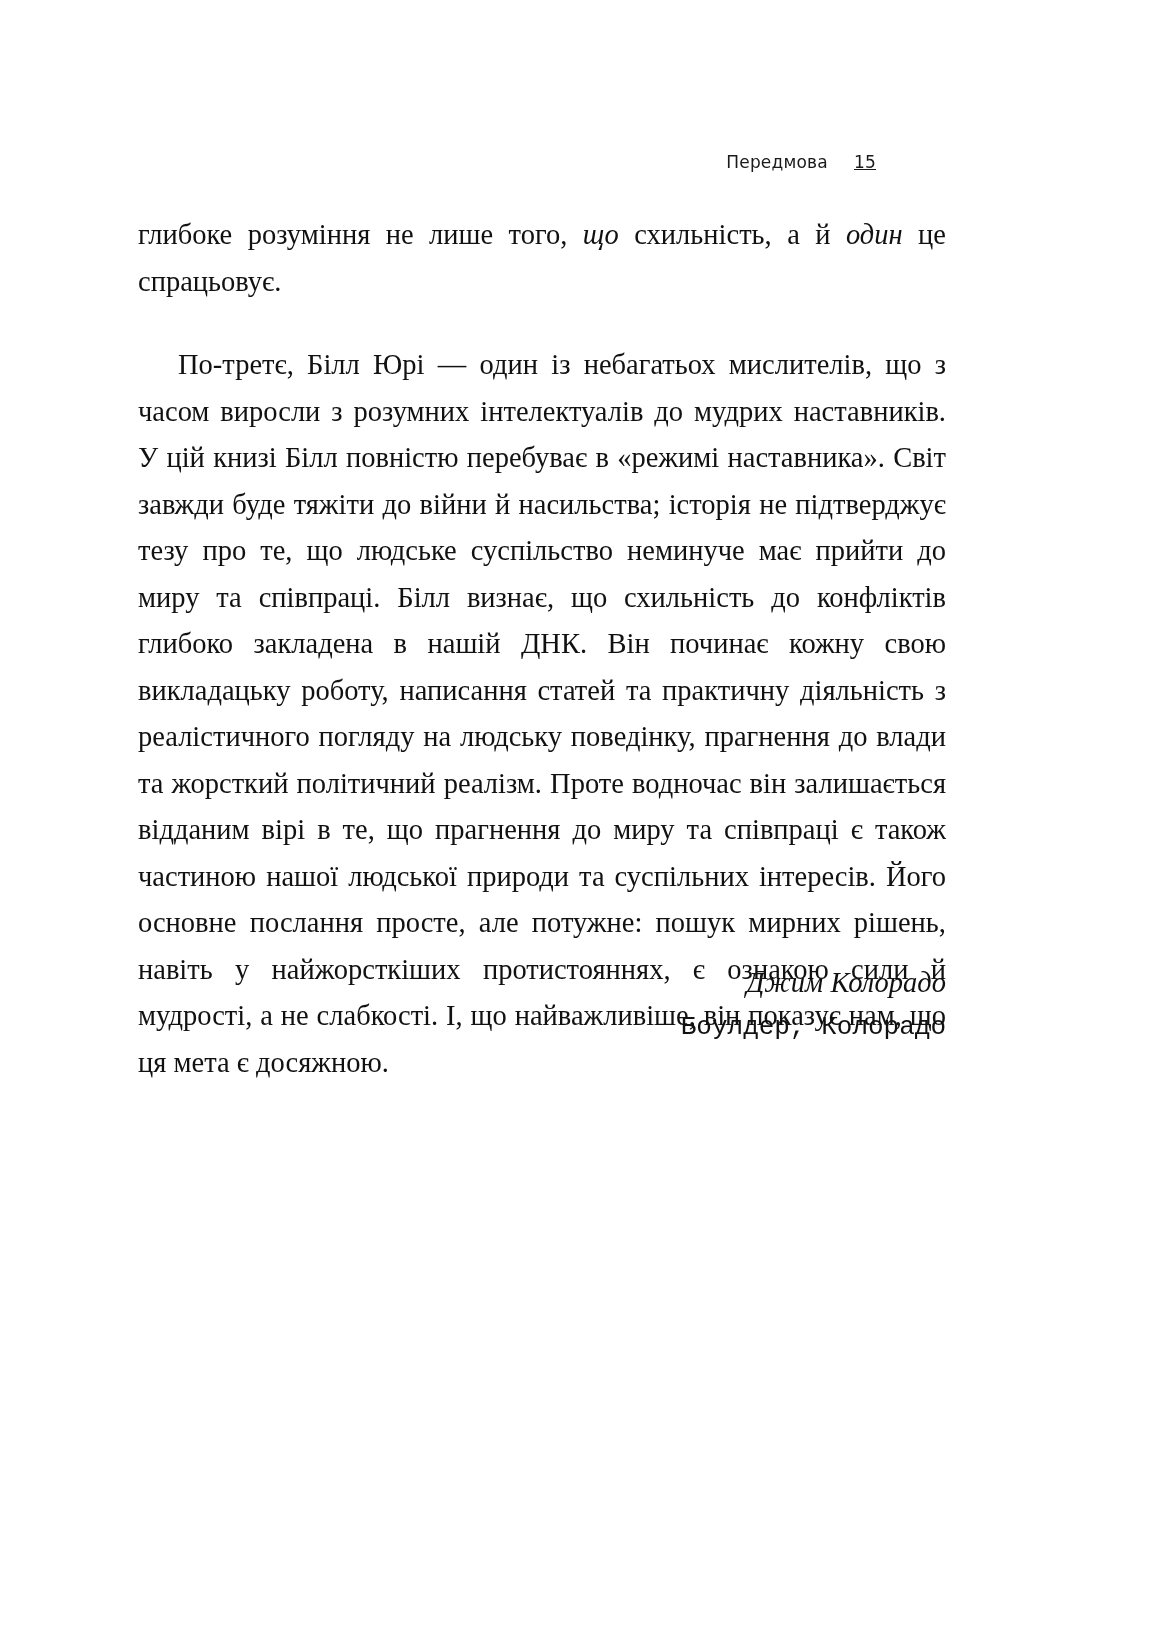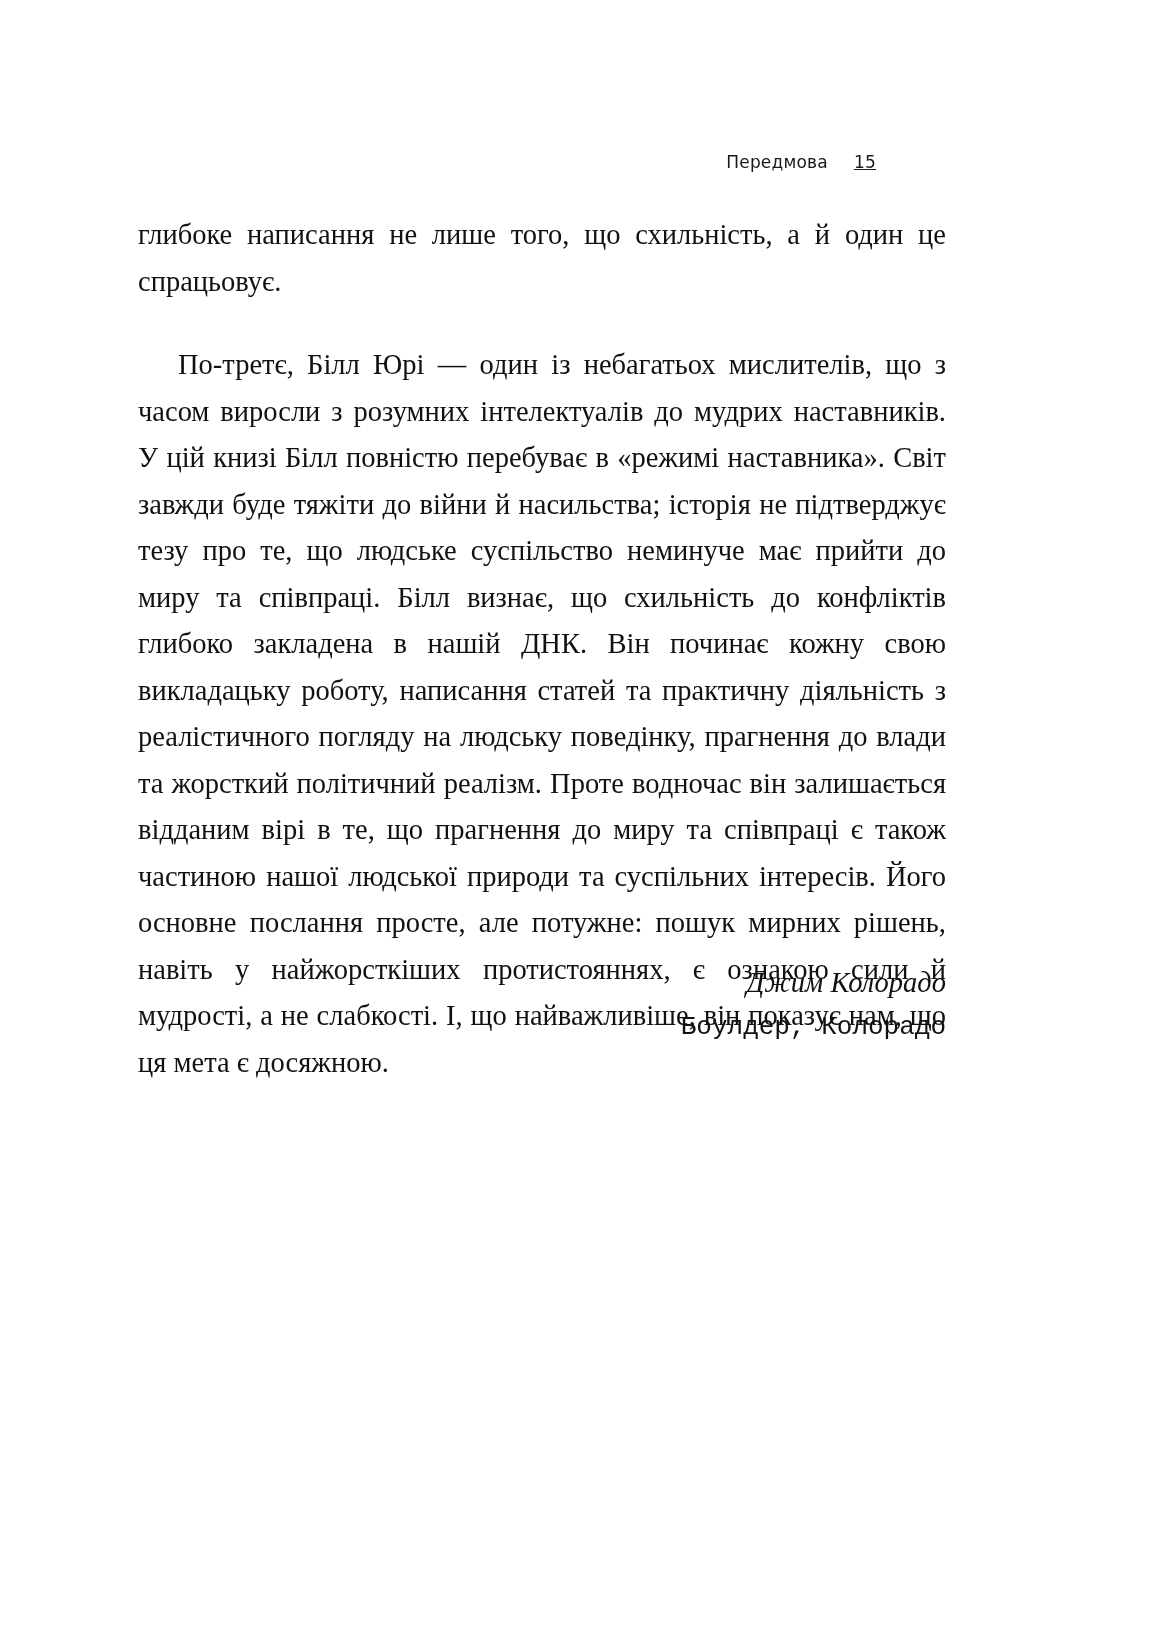--- a/index.html
+++ b/index.html
@@ -50,20 +50,21 @@
     text-align: justify;
     text-justify: inter-word;
     hyphens: manual;
     color: #111111;
   }
   p.body.indent {
     text-indent: 40px;
     margin-top: 37px;
   }
   .italic {
+    font-style: italic;
   }
   .signature {
     position: absolute;
     top: 960px;
     left: 138px;
     width: 808px;
     text-align: right;
   }
   .signature .line {
     font-size: 28.5px;
@@ -84,21 +85,21 @@
 
 <div class="page">
 
   <div class="running-head">
     <span>Передмова</span>
     <span class="folio">15</span>
   </div>
 
   <div class="textblock">
     <p class="body">
-      <span>глибоке написання не лише того, </span><span class="italic">що</span><span> схильність, а й </span><span class="italic">один</span><span> це спрацьовує.</span>
+      <span>глибоке розуміння не лише того, </span><span class="italic">що</span><span> схильність, а й </span><span class="italic">один</span><span> це спрацьовує.</span>
     </p>
     <p class="body indent">
       <span>По-третє, Білл Юрі — один із небагатьох мислителів, що з часом виросли з розумних інтелектуалів до мудрих наставників. У цій книзі Білл повністю перебуває в «режимі наставника». Світ завжди буде тяжіти до війни й насильства; історія не підтверджує тезу про те, що людське суспільство неминуче має прийти до миру та співпраці. Білл визнає, що схильність до конфліктів глибоко закладена в нашій ДНК. Він починає кожну свою викладацьку роботу, написання статей та практичну діяльність з реалістичного погляду на людську поведінку, прагнення до влади та жорсткий політичний реалізм. Проте водночас він залишається відданим вірі в те, що прагнення до миру та співпраці є також частиною нашої людської природи та суспільних інтересів. Його основне послання просте, але потужне: пошук мирних рішень, навіть у найжорсткіших протистояннях, є ознакою сили й мудрості, а не слабкості. І, що найважливіше, він показує нам, що ця мета є досяжною.</span>
     </p>
   </div>
 
   <div class="signature">
     <div class="line name">Джим Колорадо</div>
     <div class="line place">Боулдер, Колорадо</div>
   </div>

